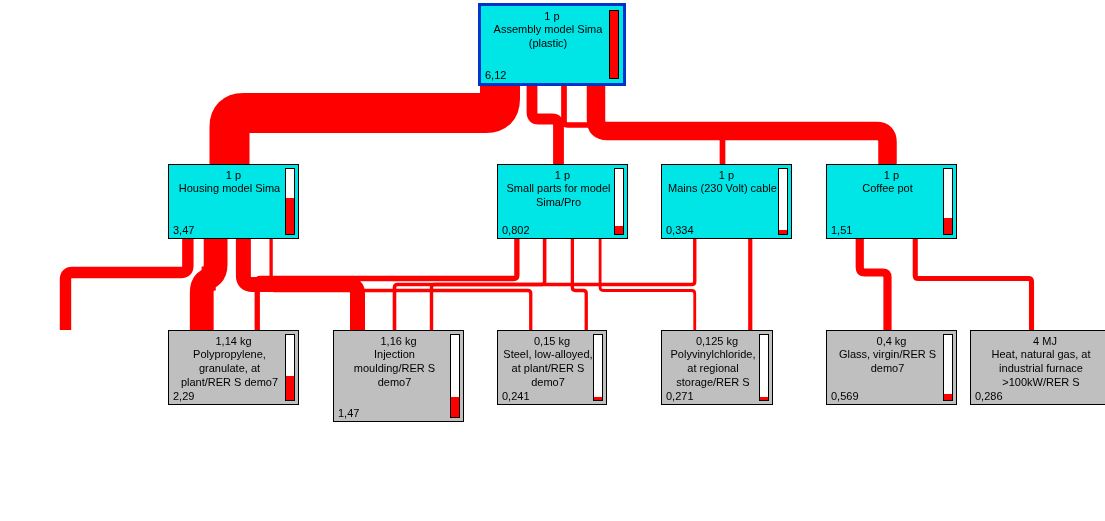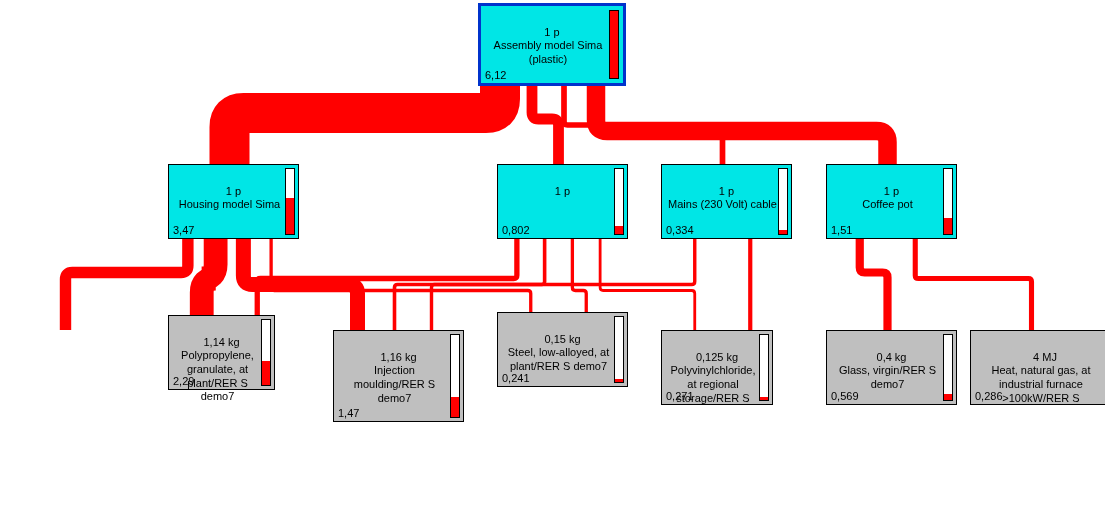--- a/index.html
+++ b/index.html
@@ -32,21 +32,21 @@
     background: #00e6e6;
   }
   .node.input {
     background: #bfbfbf;
   }
   .node.selected {
     border: 3px solid #0033cc;
   }
   .node .qty {
     display: block;
-    margin-top: 20px;
+    margin-top: 4px;
     line-height: 1.2;
   }
   .node .name {
     display: block;
     line-height: 1.25;
     padding: 0 12px 0 4px;
   }
   .node .value {
     position: absolute;
     left: 4px;
@@ -179,20 +179,21 @@
     <div class="node process" style="left: 168px; top: 164px; width: 131px; height: 75px;">
       <span class="qty">1 p</span>
       <span class="name">Housing model Sima</span>
       <span class="value">3,47</span>
       <div class="thermo">
         <div class="fill" style="height: 56%;"></div>
       </div>
     </div>
     <div class="node process" style="left: 497px; top: 164px; width: 131px; height: 75px;">
       <span class="qty">1 p</span>
+      <span class="name">Small parts for model Sima/Pro</span>
       <span class="value">0,802</span>
       <div class="thermo">
         <div class="fill" style="height: 13%;"></div>
       </div>
     </div>
     <div class="node process" style="left: 661px; top: 164px; width: 131px; height: 75px;">
       <span class="qty">1 p</span>
       <span class="name">Mains (230 Volt) cable</span>
       <span class="value">0,334</span>
       <div class="thermo">
@@ -200,37 +201,37 @@
       </div>
     </div>
     <div class="node process" style="left: 826px; top: 164px; width: 131px; height: 75px;">
       <span class="qty">1 p</span>
       <span class="name">Coffee pot</span>
       <span class="value">1,51</span>
       <div class="thermo">
         <div class="fill" style="height: 25%;"></div>
       </div>
     </div>
-    <div class="node input" style="left: 168px; top: 315px; width: 107px; height: 75px;">
+    <div class="node input" style="left: 168px; top: 330px; width: 131px; height: 75px;">
       <span class="qty">1,14 kg</span>
       <span class="name">Polypropylene, granulate, at plant/RER S demo7</span>
       <span class="value">2,29</span>
       <div class="thermo">
         <div class="fill" style="height: 37%;"></div>
       </div>
     </div>
     <div class="node input" style="left: 333px; top: 330px; width: 131px; height: 92px;">
       <span class="qty">1,16 kg</span>
       <span class="name">Injection moulding/RER S demo7</span>
       <span class="value">1,47</span>
       <div class="thermo">
         <div class="fill" style="height: 24%;"></div>
       </div>
     </div>
-    <div class="node input" style="left: 497px; top: 312px; width: 131px; height: 75px;">
+    <div class="node input" style="left: 497px; top: 330px; width: 110px; height: 75px;">
       <span class="qty">0,15 kg</span>
       <span class="name">Steel, low-alloyed, at plant/RER S demo7</span>
       <span class="value">0,241</span>
       <div class="thermo">
         <div class="fill" style="height: 4%;"></div>
       </div>
     </div>
     <div class="node input" style="left: 661px; top: 330px; width: 112px; height: 75px;">
       <span class="qty">0,125 kg</span>
       <span class="name">Polyvinylchloride, at regional storage/RER S</span>

